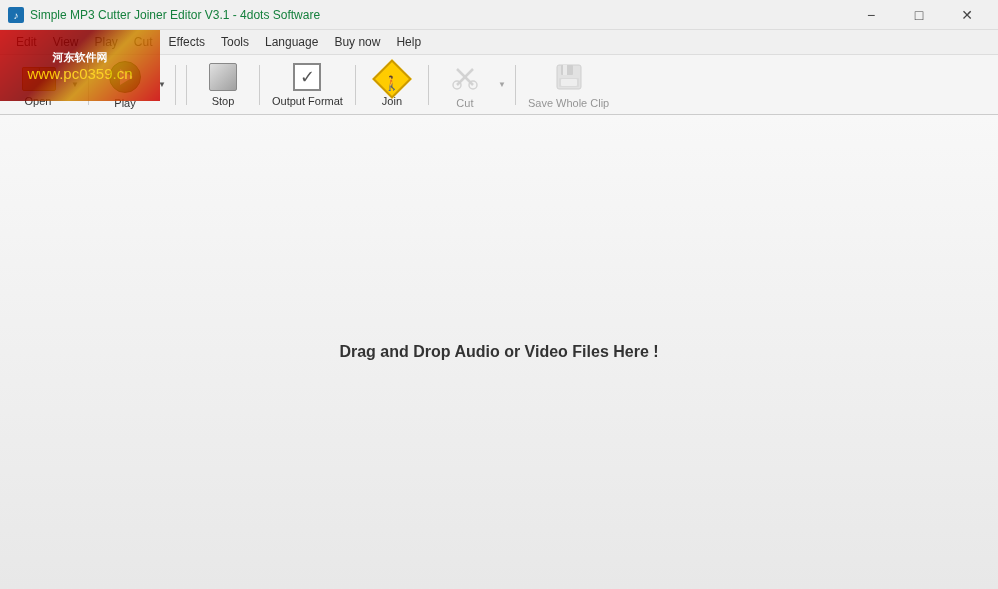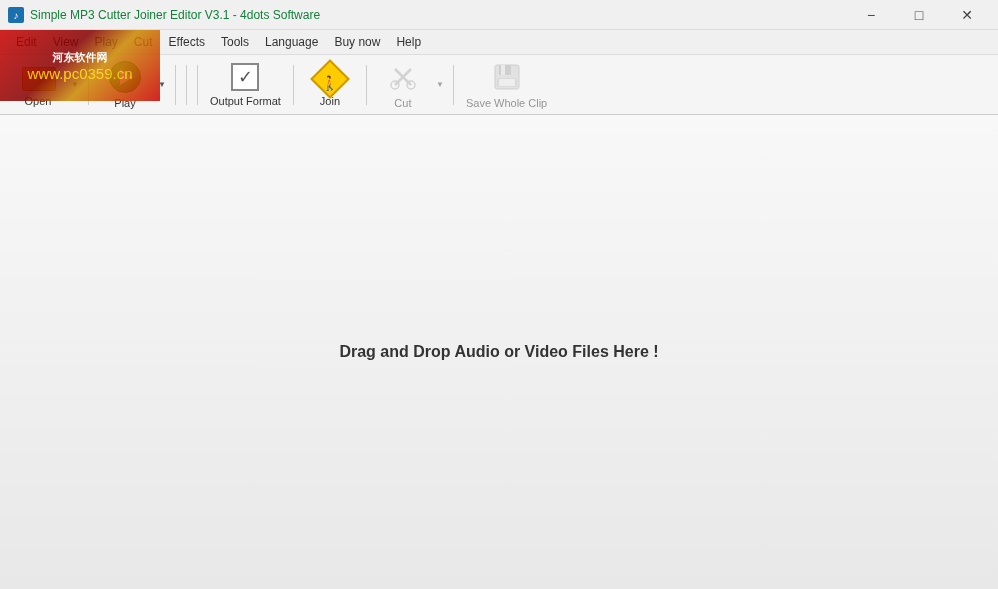--- a/index.html
+++ b/index.html
@@ -350,20 +350,26 @@
       <span>Play</span>
     </button>
     <button class="play-arrow">▼</button>
   </div>
 
   <div class="toolbar-separator"></div>
 
 
   <div class="toolbar-separator"></div>
 
+  <button class="toolbar-btn">
+    <div class="btn-icon">
+      <div class="stop-icon"></div>
+    </div>
+    <span>Stop</span>
+  </button>
 
   <div class="toolbar-separator"></div>
 
   <button class="toolbar-btn">
     <div class="btn-icon">
       <div class="output-icon">
         <span class="output-checkmark">✓</span>
       </div>
     </div>
     <span>Output Format</span>

